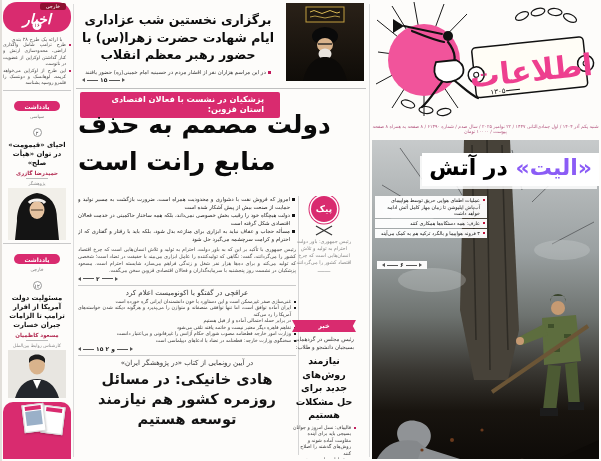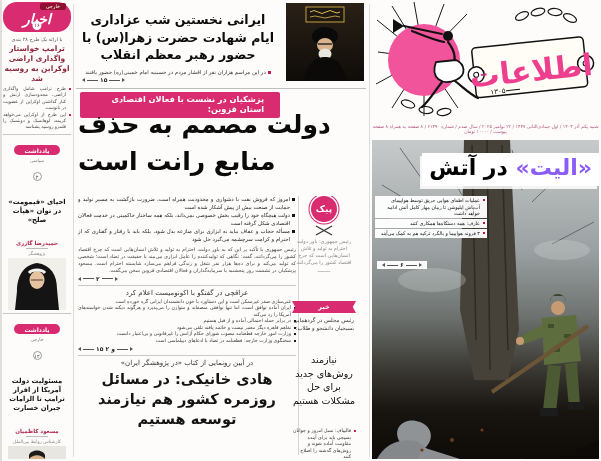--- a/index.html
+++ b/index.html
@@ -25,21 +25,21 @@
   .topcircle{position:absolute;bottom:2px;left:50%;transform:translateX(-50%);width:9px;height:9px;background:#fff;border-radius:50%;font-size:5px;line-height:9px;text-align:center;color:#8d1030}
   .sb-kicker{font-size:5px;color:#555;text-align:center;margin-top:4px}
   .sb-h{font-size:7.5px;line-height:10px;font-weight:bold;color:var(--maroon);text-align:center;margin:2px 0}
   .mini li{font-size:4.6px;line-height:6.4px;color:#444;position:relative;padding-right:5px;text-align:justify}
   .mini li::before{content:"";position:absolute;right:0;top:2px;width:2.4px;height:2.4px;background:#c2205f}
   .pillrow{text-align:center;margin-top:2px}
   .pill{background:var(--accent);color:#fff;border-radius:7px;font-size:6px;font-weight:bold;padding:1.5px 11px;display:inline-block}
   .note-tag{font-size:4.5px;color:#777;text-align:center;margin-top:1px}
   .circrow{text-align:center;margin-top:1px}
   .pg-circle{width:9px;height:9px;border:1px solid #999;border-radius:50%;font-size:5px;line-height:8px;display:inline-block;text-align:center;color:#333;background:#fff}
-  .note-h{font-size:6.8px;font-weight:bold;text-align:center;line-height:9px;color:#111;margin:15px 1px}
+  .note-h{font-size:6.8px;font-weight:bold;text-align:center;line-height:9px;color:#111;margin:2px 1px}
   .note-author{font-size:5.5px;font-weight:bold;color:#b0244c;text-align:center;margin-top:1px}
   .mini-hr{width:22px;height:1px;background:#bbb;margin:2px auto}
   .note-role{font-size:4.5px;color:#888;text-align:center;margin:1px 0 2px}
   .sb-photo{display:block;margin:1px auto}
   .fam{background:var(--accent);border-radius:10px;margin-top:4px;height:104px;position:relative;padding:3px}
   .cover{width:22px;height:28px;background:#fff;border:1px solid #d8d8d8;position:absolute;top:4px;box-shadow:0 1px 2px rgba(0,0,0,.25)}
   .cover .cov-strip{height:4px;background:var(--accent);margin:1px 2px 1px}
   .cover .cov-img{margin:0 2px;height:14px;background:#7a9a4e}
 
   
@@ -63,23 +63,23 @@
   .st-h{font-size:13.5px;line-height:18.5px;font-weight:bold;text-align:center;color:#0c0c0c;margin:2px 0}
   .mini2{margin-top:2px}
   .mini2 li{font-size:4.8px;line-height:6.5px;color:#3a3a3a;position:relative;padding-right:5px;text-align:justify}
   .mini2 li::before{content:"";position:absolute;right:0;top:2px;width:2.3px;height:2.3px;background:#1c1c1c}
   .kh-h{font-size:14.5px;line-height:20px;font-weight:bold;text-align:center;color:#141414;margin:2px 0}
   .peyk-col{position:absolute;top:196px;right:12px;width:64px;bottom:2px;text-align:center;overflow:hidden}
   .peyk-circle{width:26px;height:26px;border-radius:50%;background:var(--accent);color:#fff;font-size:9px;font-weight:bold;line-height:26px;margin:0 auto;box-shadow:0 0 0 1.5px #fff,0 0 0 2.5px var(--accent)}
   .peyk-x{margin:3px auto 0;display:block}
   .peyk-text{font-size:5px;line-height:7px;color:#8a8a8a;margin-top:2px}
   .squig{color:#999;font-size:6px;letter-spacing:-1px}
-  .ribbon{margin-top:28px;background:var(--accent);color:#fff;font-weight:bold;font-size:6.5px;line-height:8px;padding:2px 0;clip-path:polygon(0 0,100% 0,95% 50%,100% 100%,0 100%,5% 50%)}
+  .ribbon{margin-top:47px;background:var(--accent);color:#fff;font-weight:bold;font-size:6.5px;line-height:8px;padding:2px 0;clip-path:polygon(0 0,100% 0,95% 50%,100% 100%,0 100%,5% 50%)}
   .kb-kicker{font-size:5.5px;color:#333;line-height:7.5px;margin-top:4px;text-align:right;padding-right:2px}
-  .kb-h{font-size:9.5px;font-weight:normal;line-height:13.5px;color:#0d0d0d;margin:21px 0;text-align:center}
+  .kb-h{font-size:9.5px;font-weight:bold;line-height:13.5px;color:#0d0d0d;margin:3px 0;text-align:center}
   .kb-list li{font-size:4.8px;line-height:6.5px;color:#3a3a3a;position:relative;padding-right:5px;text-align:right}
   .kb-list li::before{content:"";position:absolute;right:0;top:2px;width:2.3px;height:2.3px;background:#c2205f}
   .vd2{position:absolute;top:196px;bottom:6px;right:69px;width:1px;background:#d5d5d5}
 
   
   #right{position:absolute;left:372px;top:0;width:227px;height:461px}
   .mast{position:absolute;top:0;left:0;right:0;height:122px}
   .dateline{position:absolute;top:124px;left:0;right:0;font-size:4.6px;color:#b3567f;text-align:center}
   .fire{position:absolute;top:140px;left:0;right:0;bottom:2px;overflow:hidden}
   .fire svg{position:absolute;inset:0}
@@ -99,21 +99,20 @@
 
   <aside id="sidebar">
     <div class="topbox">
       <div class="toptab">خارجی</div>
       <div class="toptitle">اخبار</div>
       <div class="topcircle">۱۶</div>
     </div>
 
     <div>
       <div class="sb-kicker">با ارائه یک طرح ۲۸ بندی</div>
-      <h3 class="sb-h">ترامپ خواستار واگذاری اراضی اوکراین به روسیه شد</h3>
       <ul class="mini">
         <li>طرح ترامپ شامل واگذاری اراضی، محدودسازی ارتش و کنار گذاشتن اوکراین از عضویت در ناتوست</li>
         <li>این طرح از اوکراین می‌خواهد کریمه، لوهانسک و دونتسک را قلمرو روسیه بشناسد</li>
       </ul>
     </div>
 
     <hr class="hr">
 
     <div>
       <div class="pillrow"><span class="pill">یادداشت</span></div>
@@ -182,21 +181,21 @@
           <path d="M24,9 q4,-3 8,0 q4,3 8,0 q4,-3 8,0 q3,2 6,0" stroke="#d9b954" stroke-width="1" fill="none"></path>
           <path d="M24,14 q5,-2 10,0 q5,2 10,0 q5,-2 10,0" stroke="#d9b954" stroke-width="0.8" fill="none"></path>
           <ellipse cx="39" cy="33" rx="13" ry="9" fill="#0a0a0a"></ellipse>
           <ellipse cx="39" cy="42" rx="8" ry="7" fill="#d9b38c"></ellipse>
           <line x1="32" y1="41" x2="46" y2="41" stroke="#222" stroke-width="1.4"></line>
           <ellipse cx="39" cy="51" rx="6.5" ry="5.5" fill="#e8e4de"></ellipse>
           <path d="M17,78 C21,60 30,54 39,54 C48,54 57,60 61,78 Z" fill="#0c0a08"></path>
         </svg>
       </div>
       <div class="c-top-text">
-        <h2 class="c-top-h">ایرانی نخستین شب عزاداری ایام شهادت حضرت زهرا(س) با حضور رهبر معظم انقلاب</h2>
+        <h2 class="c-top-h">برگزاری نخستین شب عزاداری ایام شهادت حضرت زهرا(س) با حضور رهبر معظم انقلاب</h2>
         <p class="c-top-sub"><span class="rd"></span><span>در این مراسم هزاران نفر از اقشار مردم در حسینیه امام خمینی(ره) حضور یافتند</span></p>
         <div class="pmark c-top-pm">
           <span class="pm-a"></span>
             <span class="pm-l"></span>
           <span class="pm-n">۱۵</span>
           <span class="pm-l"></span>
             <span class="pm-a2"></span>
         </div>
       </div>
     </section>

